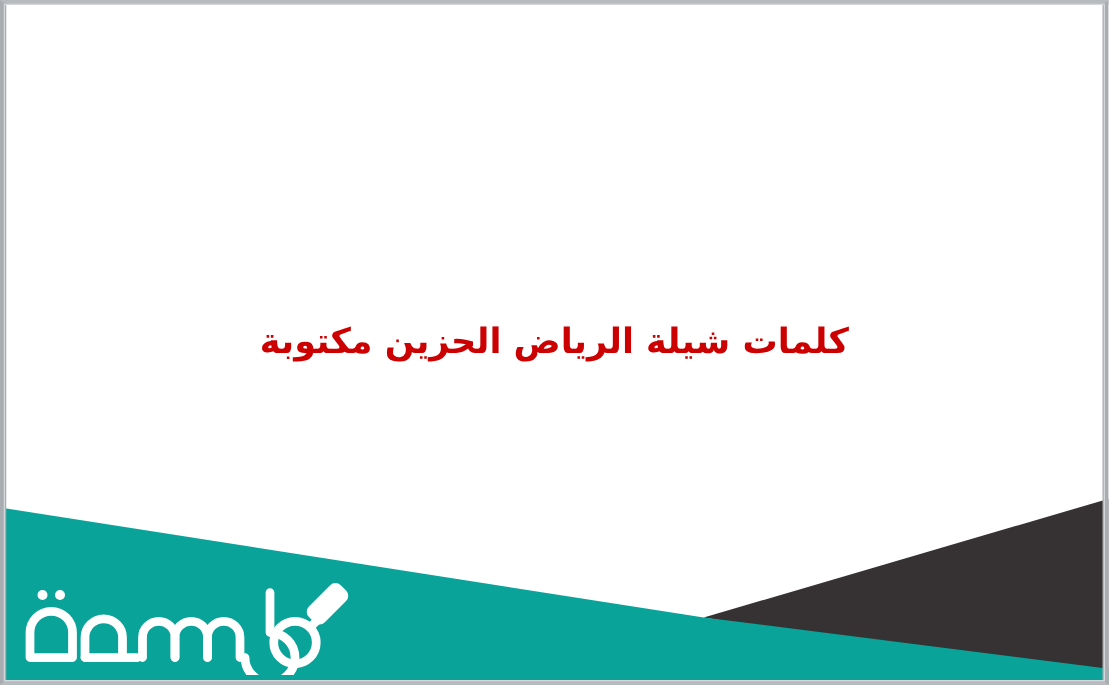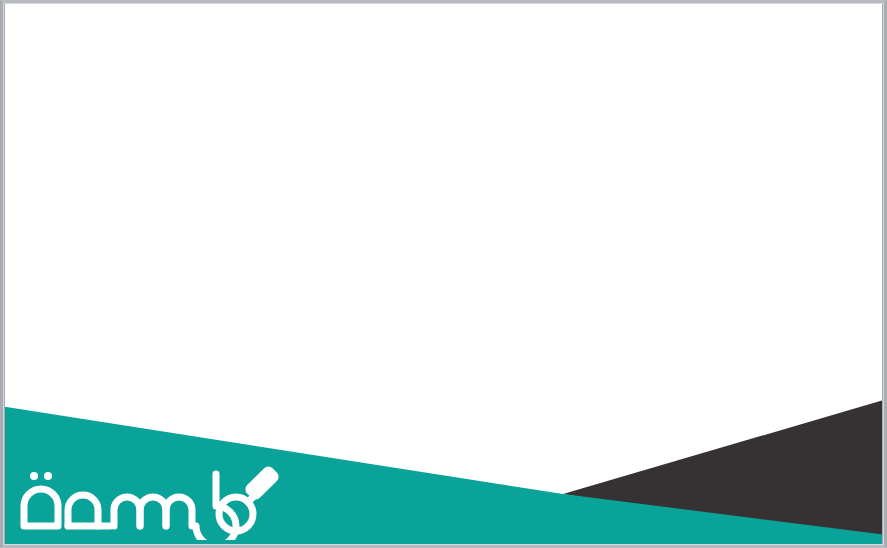--- a/index.html
+++ b/index.html
@@ -97,20 +97,21 @@
 
   <div class="canvas-white"></div>
 
   <svg class="shapes-svg" viewBox="0 0 887 548" preserveAspectRatio="none">
 
     <polygon points="887,399 887,548 563,494" fill="#363233"></polygon>
 
     <polygon points="0,406 563,494 887,535 887,548 0,548" fill="#0aa39a"></polygon>
   </svg>
 
+  <div class="headline">كلمات شيلة الرياض الحزين مكتوبة</div>
 
   <div class="brand-logo">
     <svg viewBox="0 0 280 86" preserveAspectRatio="xMinYMid meet">
       <g fill="none" stroke="#ffffff" stroke-width="7" stroke-linecap="round" stroke-linejoin="round">
 
         <path d="M14 72 L14 52 A17 17 0 0 1 31 35 A17 17 0 0 1 48 52 L48 72 Z"></path>
 
         <path d="M58 72 L58 56 A15 15 0 0 1 73 41 A15 15 0 0 1 88 56 L88 72"></path>
         <path d="M58 72 L100 72"></path>
 

